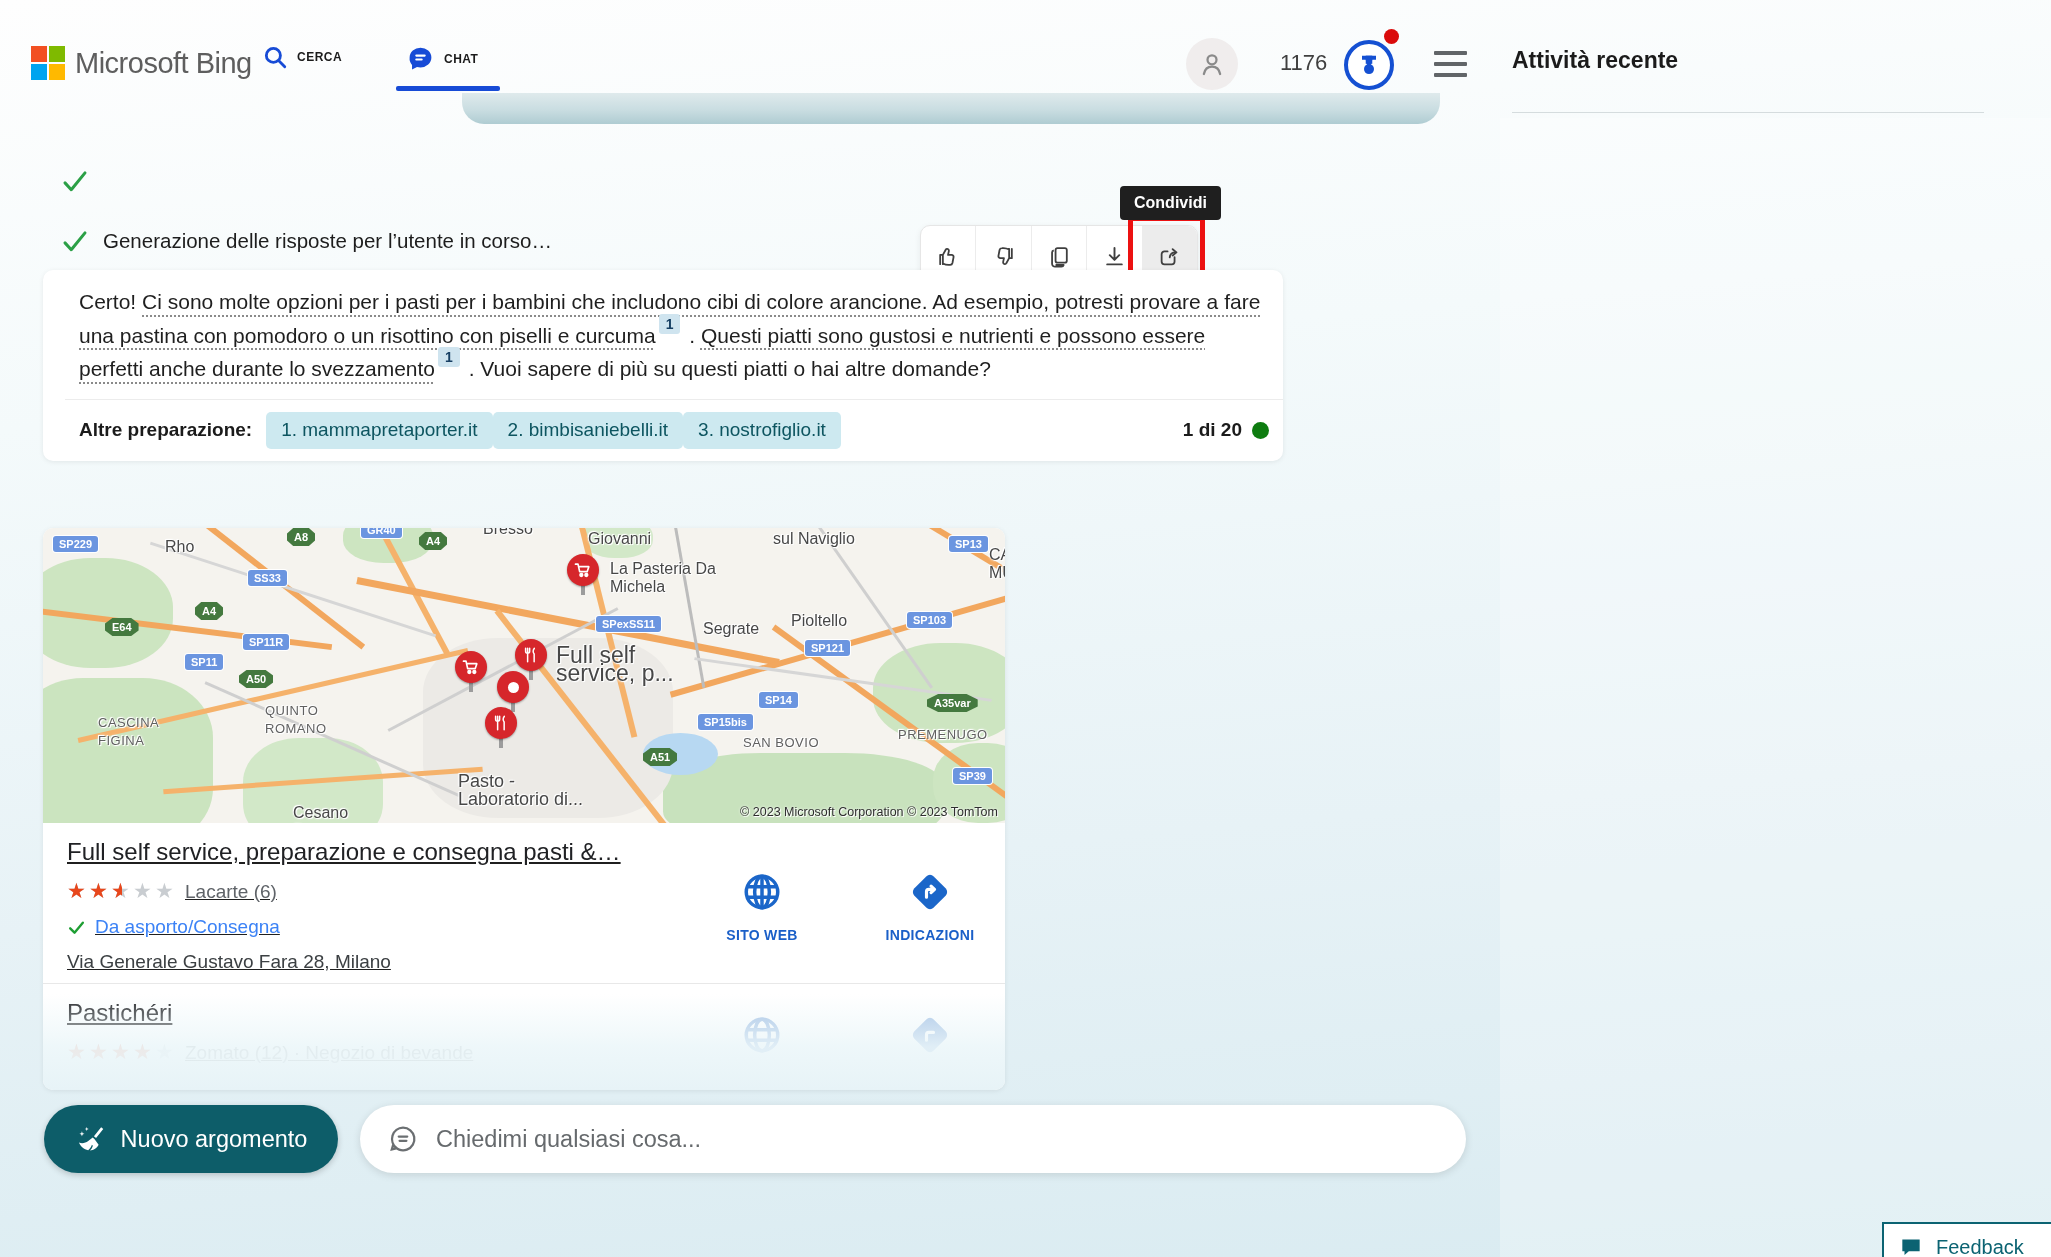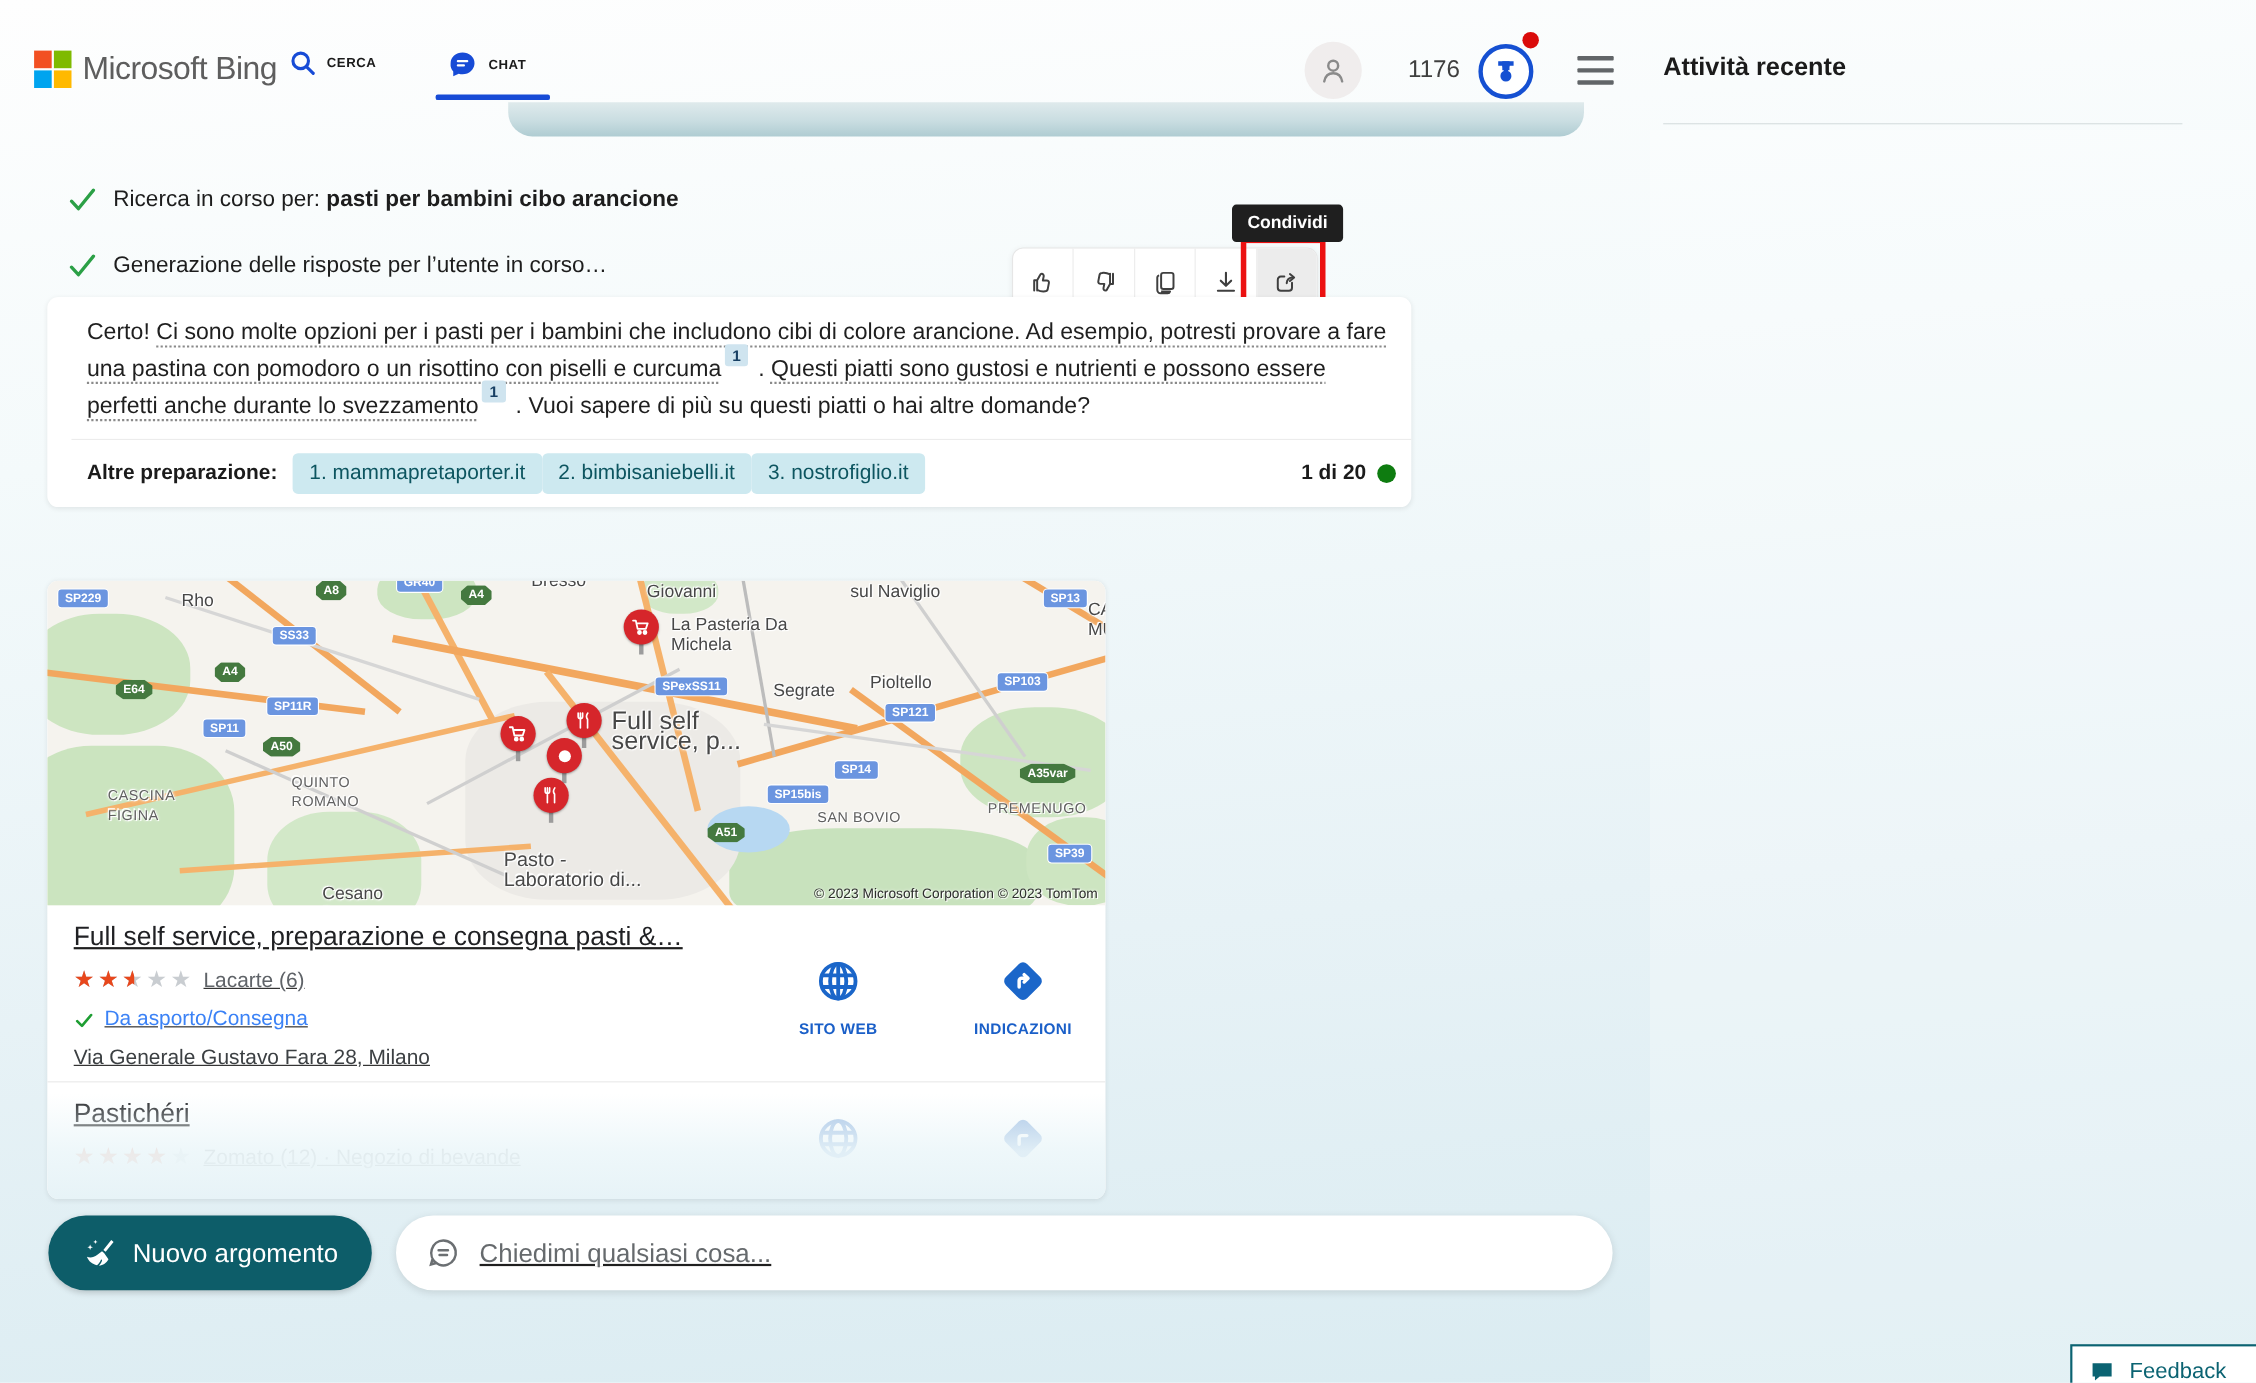--- a/index.html
+++ b/index.html
@@ -102,21 +102,21 @@
   .faded { opacity:.5; }
   .card-fade { position:absolute; left:0; bottom:0; width:100%; height:96px; z-index:6;
     background:linear-gradient(180deg,rgba(235,246,249,0) 0%,rgba(235,246,249,.85) 55%,#e7f3f7 100%); pointer-events:none; }
 
   
   .new-topic { position:absolute; left:44px; top:1105px; width:294px; height:68px; border-radius:34px;
     background:#0d5d69; display:flex; align-items:center; justify-content:center; gap:14px; cursor:pointer;
     box-shadow:0 2px 6px rgba(0,0,0,.2); }
   .new-topic-label { color:#fff; font-size:23.5px; }
   .chat-input { position:absolute; left:360px; top:1105px; width:1106px; height:68px; border-radius:34px; background:#fff;
-    display:flex; align-items:center; padding:0 26px; gap:16px; box-shadow:0 2px 8px rgba(0,0,0,.12); cursor:text;text-decoration:underline; }
+    display:flex; align-items:center; padding:0 26px; gap:16px; box-shadow:0 2px 8px rgba(0,0,0,.12); cursor:text; }
   .chat-input-placeholder { font-size:23.5px; color:#666a6d; }
 
   
   .feedback { position:absolute; left:1882px; top:1222px; width:175px; height:50px; background:#fff;
     border:2px solid #0b6372; display:flex; align-items:center; gap:12px; padding:0 14px; cursor:pointer; }
   .feedback-label { font-size:20px; color:#0b6372; }
 
   svg { display:block; }
 </style>
 </head>
@@ -181,21 +181,20 @@
   <div class="sidebar-divider"></div>
 
   <div class="user-bubble"></div>
 
   <div class="status-line one">
     <span>
       <svg width="30" height="30" viewBox="0 0 24 24">
           <path d="M4 13.5 9 19 20 5.5" fill="none" stroke="#2ba046" stroke-width="2.4" stroke-linecap="round" stroke-linejoin="round"></path>
         </svg>
     </span>
-    <span class="status-text"><span>Ricerca in corso per: </span><b>pasti per bambini cibo arancione</b></span>
   </div>
   <div class="status-line two">
     <span>
       <svg width="30" height="30" viewBox="0 0 24 24">
           <path d="M4 13.5 9 19 20 5.5" fill="none" stroke="#2ba046" stroke-width="2.4" stroke-linecap="round" stroke-linejoin="round"></path>
         </svg>
     </span>
     <span class="status-text">Generazione delle risposte per l’utente in corso…</span>
   </div>
 

